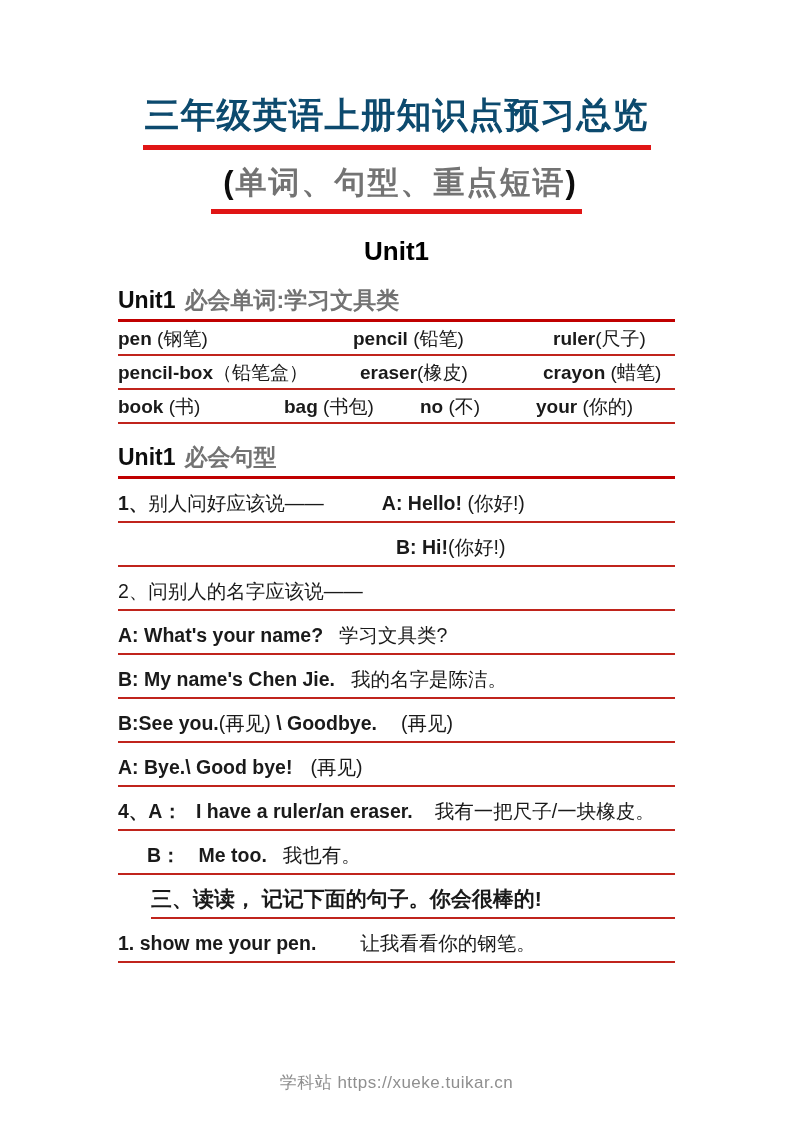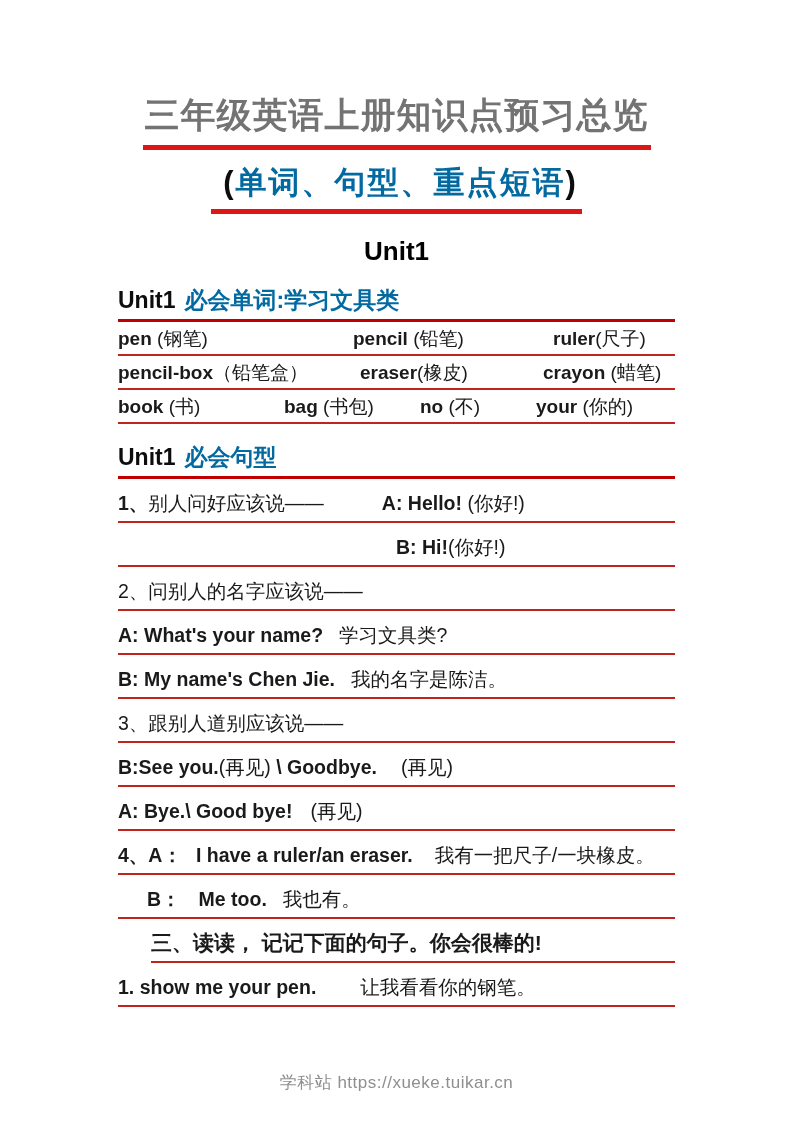--- a/index.html
+++ b/index.html
@@ -3,25 +3,25 @@
 <meta charset="utf-8">
 <style>
   html,body{margin:0;padding:0;background:#e8e8e8;}
   .page{
     position:relative;width:793px;height:1122px;margin:0 auto;
     background:#ffffff;overflow:hidden;
     font-family:"Liberation Sans","DejaVu Sans",sans-serif;color:#1a1a1a;
   }
   
   .title-wrap{text-align:center;padding-top:92px;}
-  .title{margin:0;font-size:35px;font-weight:900;letter-spacing:1px;color:#737373;}
+  .title{margin:0;font-size:35px;font-weight:900;letter-spacing:1px;color:#0c4a6e;}
   .title .u-thick{display:inline-block;border-bottom:5px solid #e01515;padding:0 2px 6px 2px;}
   .subtitle{margin:12px 0 0;font-size:31px;font-weight:900;letter-spacing:2px;color:#0d0d0d;}
   .subtitle .u-thick{display:inline-block;border-bottom:5px solid #e01515;padding:0 4px 5px 12px;}
-  .blue{color:#0369a1;}
+  .blue{color:#737373;}
   .unit{margin:22px 0 0;font-size:26px;font-weight:700;color:#000;}
   
   .content{margin:14px 118px 0 118px;width:557px;}
   .sec-head{
     font-size:23px;font-weight:700;
     border-bottom:3px solid #c00000;padding-bottom:3px;margin-top:18px;
     white-space:nowrap;
   }
   .sec-head .prefix{margin-right:9px;color:#0d0d0d;}
   
@@ -84,21 +84,20 @@
     <div class="srow"><span class="b">1、</span><span class="r">别人问好应该说——</span><span class="sp" style="width:58px"></span><span class="b">A: Hello!</span><span class="r"> (你好!)</span></div>
 
     <div class="srow"><span class="sp" style="width:278px"></span><span class="b">B: Hi!</span><span class="r">(你好!)</span></div>
 
     <div class="srow"><span class="r">2、问别人的名字应该说——</span></div>
 
     <div class="srow"><span class="b">A: What's your name?</span><span class="sp" style="width:16px"></span><span class="r">学习文具类?</span></div>
 
     <div class="srow"><span class="b">B: My name's Chen Jie.</span><span class="sp" style="width:16px"></span><span class="r">我的名字是陈洁。</span></div>
 
-    <div class="srow"><span class="r">3、跟别人道别应该说——</span></div>
 
     <div class="srow"><span class="b">B:See you.</span><span class="r">(再见)</span><span class="b"> \ Goodbye.</span><span class="sp" style="width:24px"></span><span class="r">(再见)</span></div>
 
     <div class="srow"><span class="b">A: Bye.\ Good bye!</span><span class="sp" style="width:18px"></span><span class="r">(再见)</span></div>
 
     <div class="srow"><span class="b">4、A：</span><span class="sp" style="width:14px"></span><span class="b">I have a ruler/an eraser.</span><span class="sp" style="width:22px"></span><span class="r">我有一把尺子/一块橡皮。</span></div>
 
     <div class="srow"><span class="sp" style="width:29px"></span><span class="b">B：</span><span class="sp" style="width:18px"></span><span class="b">Me too.</span><span class="sp" style="width:16px"></span><span class="r">我也有。</span></div>
 
     <div class="srow big"><span class="b">三、读读， 记记下面的句子。你会很棒的!</span></div>

